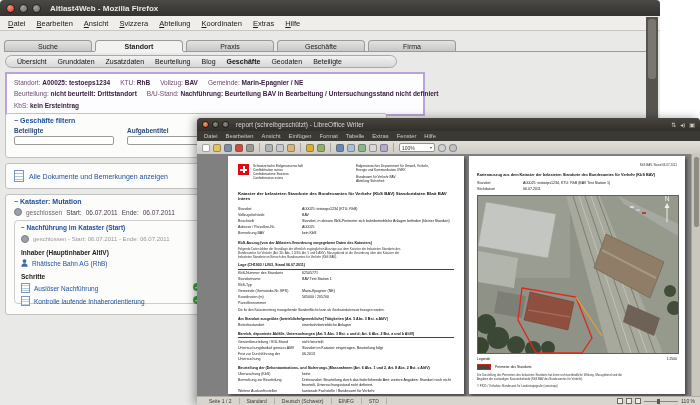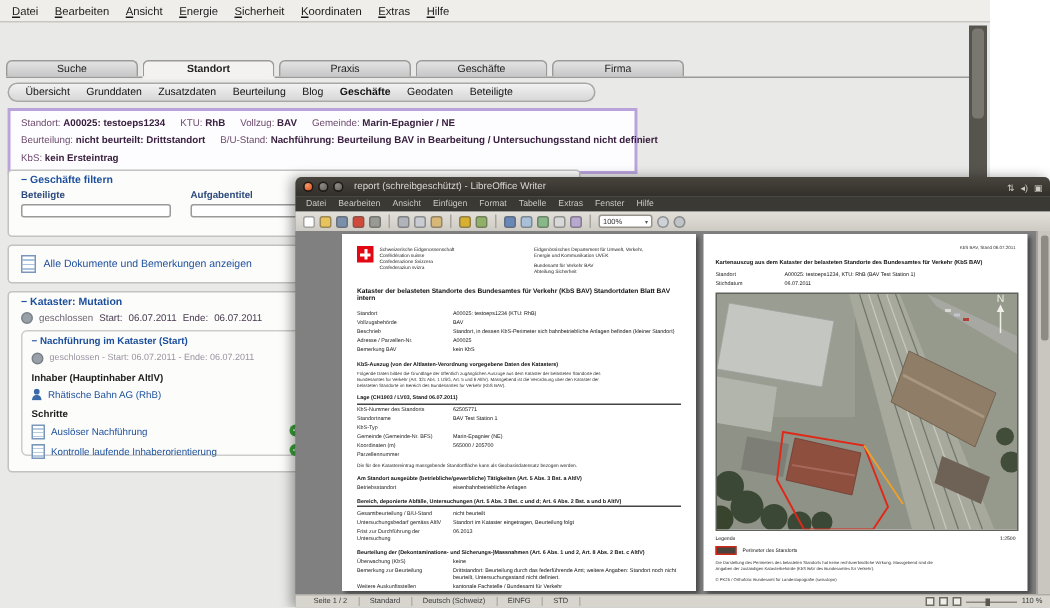--- a/index.html
+++ b/index.html
@@ -146,27 +146,33 @@
   .legend-text{font-size:3.4px;}
   .p2-fine{font-size:2.8px;color:#333;margin-top:4px;line-height:1.4;}
   .p2-copy{font-size:2.8px;color:#333;margin-top:3px;}
 </style>
 </head>
 <body>
 
 <div class="screen">
 
   <div class="ff-window">
+    <div class="ff-titlebar">
+      <span class="wbtn close"></span>
+      <span class="wbtn gray"></span>
+      <span class="wbtn gray"></span>
+      <span class="ff-title">Altlast4Web - Mozilla Firefox</span>
+    </div>
     <div class="ff-menubar">
 
     <span class="menu-item">Datei</span>
         <span class="menu-item">Bearbeiten</span>
         <span class="menu-item">Ansicht</span>
-        <span class="menu-item">Energie</span>
-        <span class="menu-item">Sicherheit</span>
+        <span class="menu-item">Svizzera</span>
+        <span class="menu-item">Abteilung</span>
         <span class="menu-item">Koordinaten</span>
         <span class="menu-item">Extras</span>
         <span class="menu-item">Hilfe</span>
       </div>
 
     <div class="ff-tabs">
 
     <span class="fftab">Suche</span>
         <span class="fftab active">Standort</span>
         <span class="fftab">Praxis</span>

